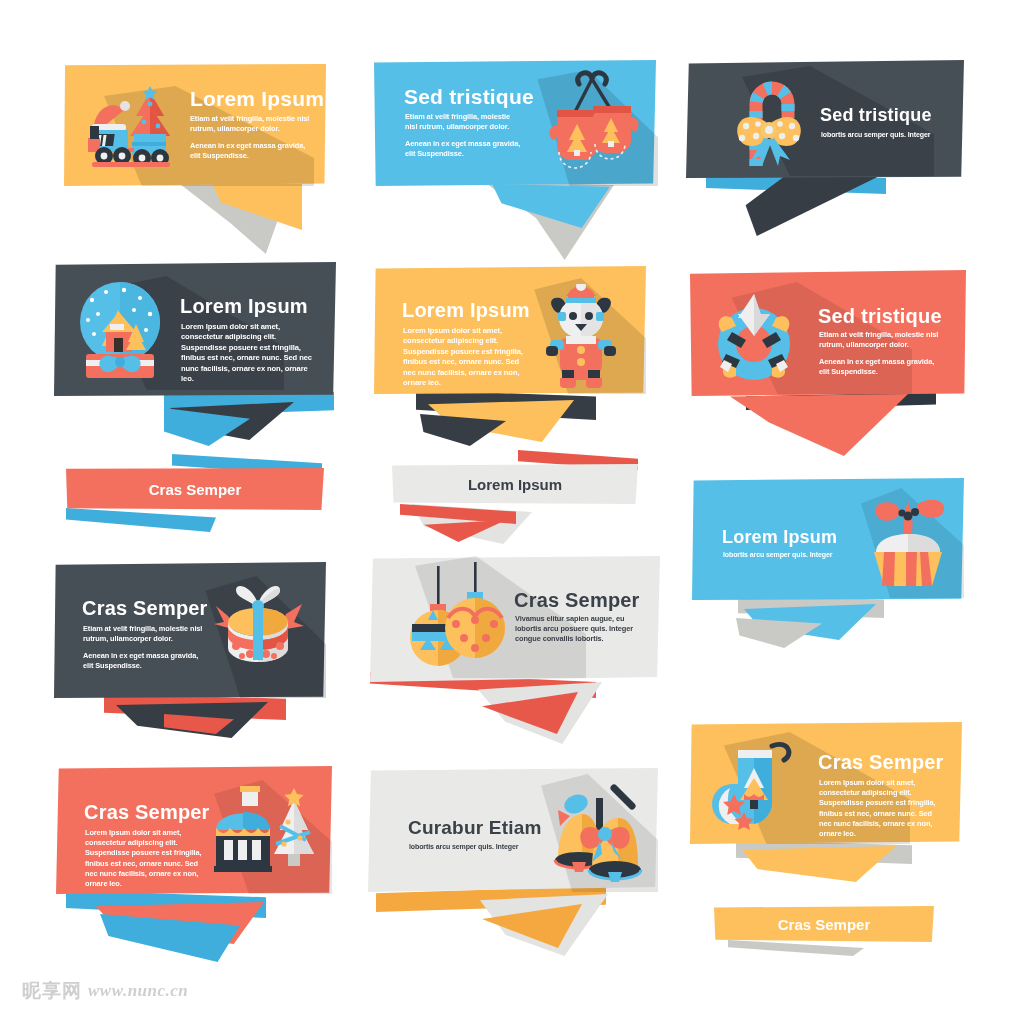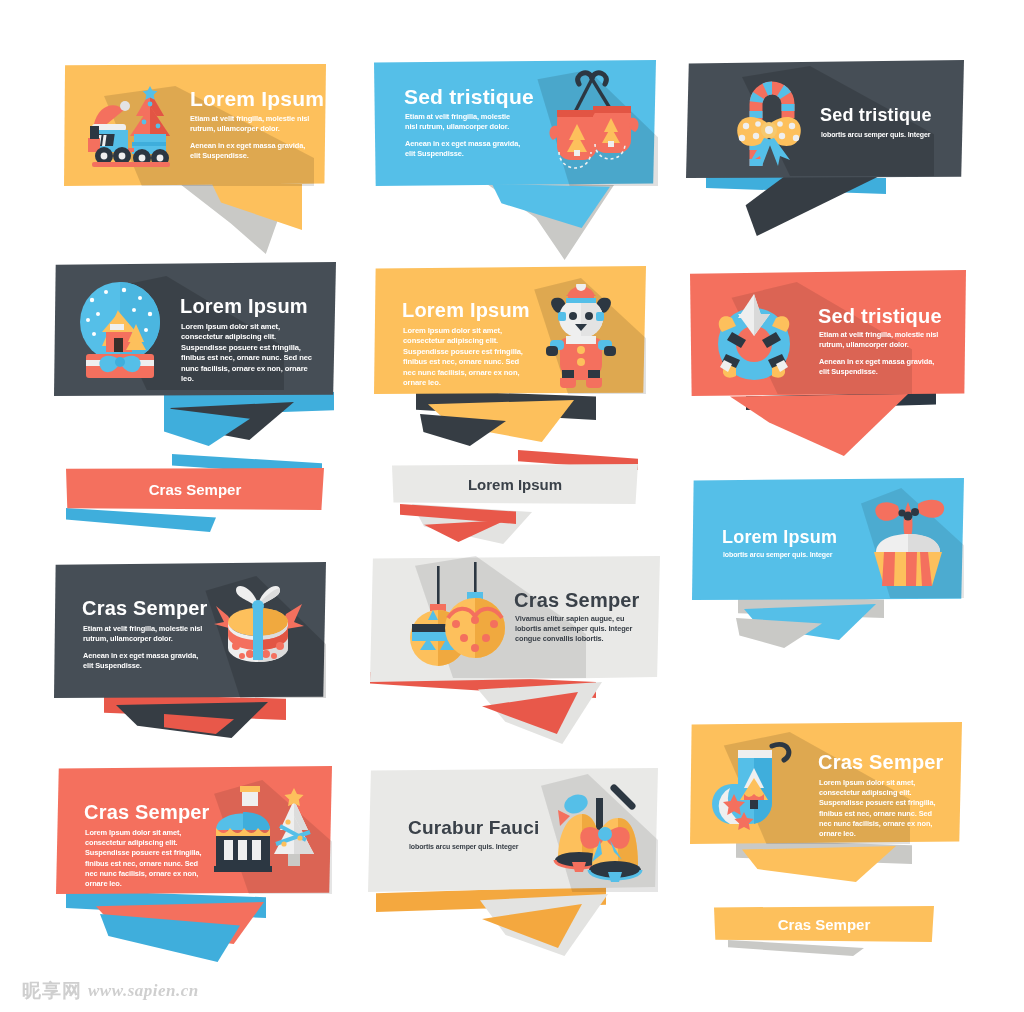--- a/index.html
+++ b/index.html
@@ -450,21 +450,21 @@
         <circle cx="58" cy="62" r="4" fill="#F4705E"></circle>
         <circle cx="77" cy="58" r="4" fill="#F4705E"></circle>
         <circle cx="96" cy="62" r="4" fill="#F4705E"></circle>
         <circle cx="66" cy="76" r="4" fill="#F4705E"></circle>
         <circle cx="88" cy="76" r="4" fill="#F4705E"></circle>
         <circle cx="77" cy="86" r="4" fill="#F4705E"></circle>
       </svg>
     </div>
     <div class="title" style="left:144px; top:34px; font-size:20px; color:#3A4149;">Cras Semper</div>
     <div class="sub" style="left:145px; top:58px; width:122px; font-size:7.4px; color:#3A4149;">
-      <p>Vivamus elitur sapien augue, eu lobortis amet semper quis. Integer congue convallis lobortis.</p>
+      <p>Vivamus elitur sapien augue, eu lobortis arcu posuere quis. Integer congue convallis lobortis.</p>
     </div>
   </div>
 
   <div class="banner" style="left:56px; top:766px; width:276px; height:128px;">
     <div class="tail" style="left:10px; top:124px; width:200px; height:28px; background:#3FAEDC;
                 clip-path:polygon(0 0, 100% 26%, 100% 100%, 0 64%);"></div>
     <div class="tail" style="left:40px; top:136px; width:168px; height:42px; background:#F4705E;
                 clip-path:polygon(0 10%, 100% 0, 82% 100%, 12% 64%);"></div>
     <div class="tail" style="left:44px; top:148px; width:140px; height:48px; background:#3FAEDC;
                 clip-path:polygon(0 0, 100% 24%, 84% 100%, 6% 46%);"></div>
@@ -506,21 +506,21 @@
   <div class="banner" style="left:368px; top:768px; width:290px; height:124px;">
     <div class="tail" style="left:8px; top:118px; width:230px; height:26px; background:#F4A83F;
                 clip-path:polygon(0 28%, 100% 0, 100% 72%, 0 100%);"></div>
     <div class="tail" style="left:112px; top:126px; width:128px; height:62px; background:#E3E3E1;
                 clip-path:polygon(0 10%, 100% 0, 66% 100%, 20% 66%);"></div>
     <div class="tail" style="left:114px; top:136px; width:100px; height:44px; background:#F4A83F;
                 clip-path:polygon(0 34%, 100% 0, 76% 100%);"></div>
     <div class="plate" style="background:#E9E9E7; clip-path:polygon(1% 2%, 100% 0, 99% 96%, 0 100%);"></div>
     <div class="shadow" style="left:160px; top:6px; width:130px; height:118px; opacity:.10;
                 clip-path:polygon(10% 10%, 46% 0, 100% 56%, 100% 100%, 34% 100%);"></div>
-    <div class="title" style="left:40px; top:50px; font-size:19px; color:#3A4149;">Curabur Fauci</div>
+    <div class="title" style="left:40px; top:50px; font-size:19px; color:#3A4149;">Curabur Etiam</div>
     <div class="sub" style="left:41px; top:74px; width:140px; font-size:7px; color:#3A4149;">
       <p>lobortis arcu semper quis. Integer</p>
     </div>
     <div class="icon" style="left:168px; top:16px; width:122px; height:104px;">
       <svg viewBox="0 0 122 104">
         <path d="M78 4 L96 22" stroke="#2C3742" stroke-width="7" stroke-linecap="round"></path>
         <rect x="60" y="14" width="7" height="36" fill="#2C3742"></rect>
         <ellipse cx="40" cy="20" rx="12" ry="9" fill="#55BFE8" transform="rotate(-20 40 20)"></ellipse>
         <path d="M22 26 L34 32 L24 42 Z" fill="#F4705E"></path>
 
@@ -581,17 +581,17 @@
                 clip-path:polygon(0 0, 100% 50%, 92% 100%, 0 46%);"></div>
     <div class="plate" style="top:0; height:36px; background:#FDC05C; clip-path:polygon(0 4%, 100% 0, 99% 100%, 0.6% 94%);"></div>
     <div class="bar" style="inset:0 0 auto 0; height:36px;">
       <span class="bar-label" style="font-size:15px; color:#ffffff;">Cras Semper</span>
     </div>
   </div>
 
   <div class="footer">
     <div class="wm">
       <span class="cn">昵享网</span>
-      <span class="url">www.sapien.cn</span>
+      <span class="url">www.nunc.cn</span>
     </div>
   </div>
 
 </div>
 
 </body></html>

